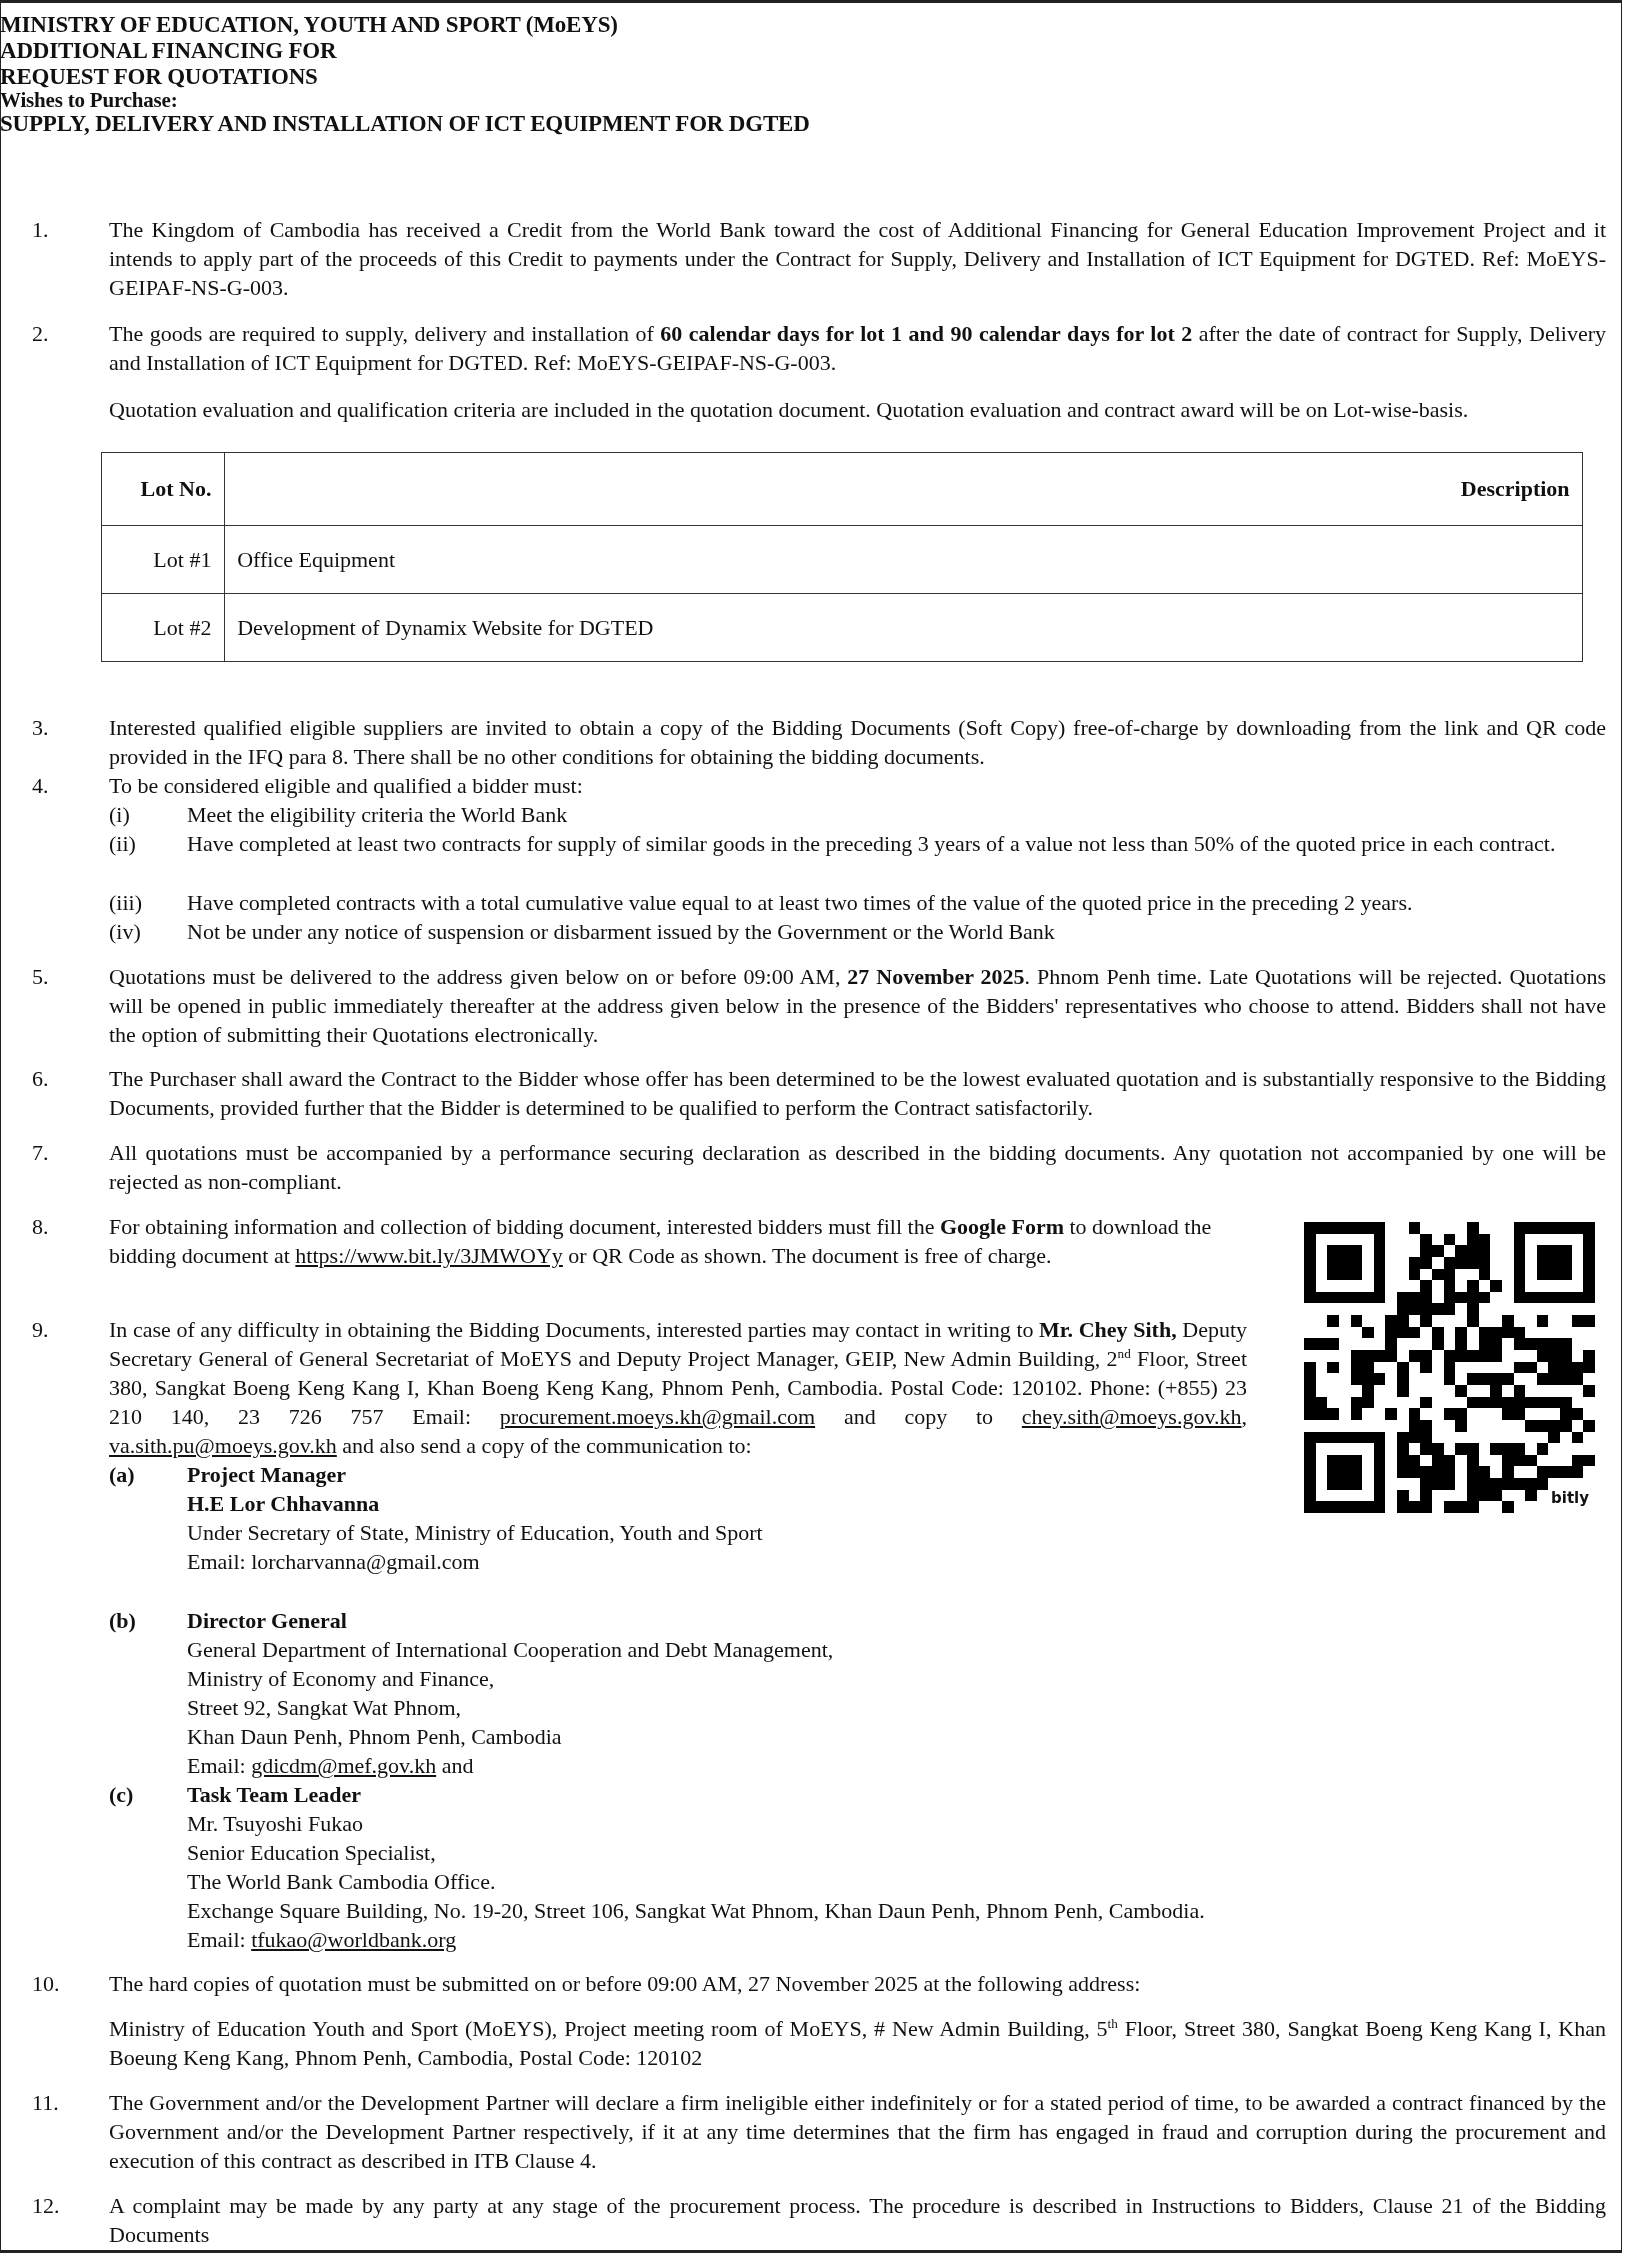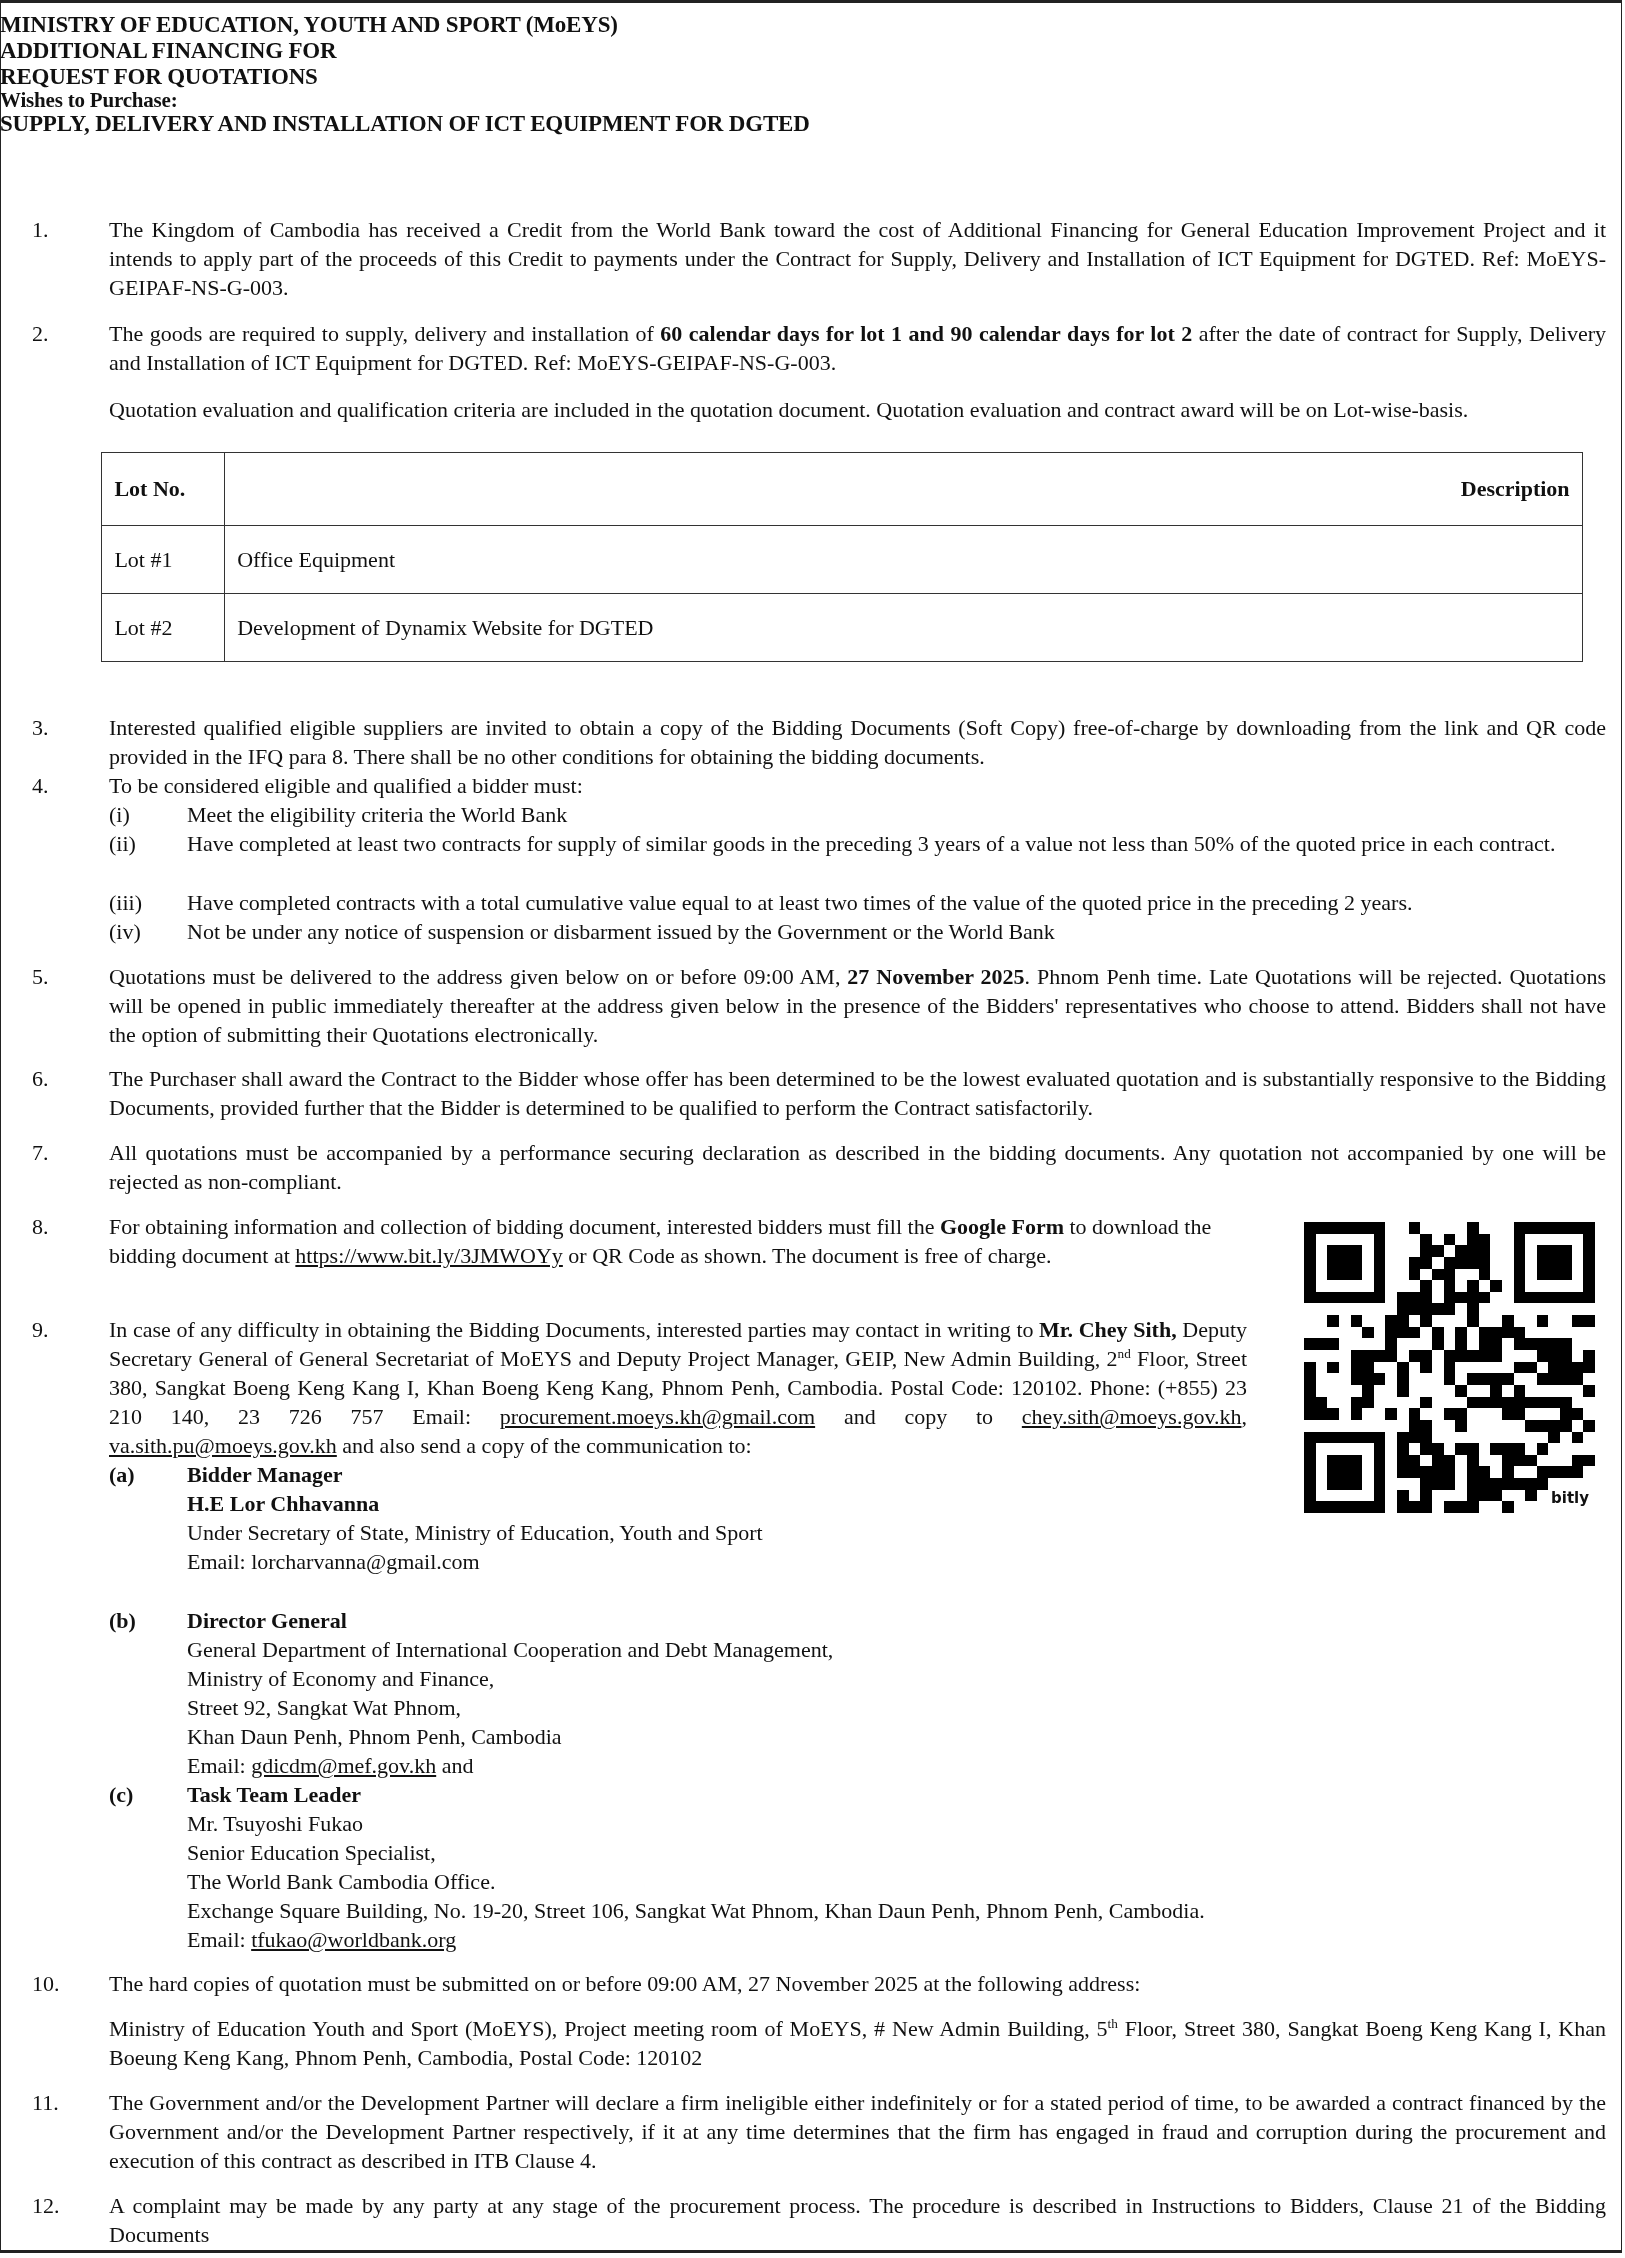--- a/index.html
+++ b/index.html
@@ -28,21 +28,21 @@
   .b { font-weight: bold; }
   .u { text-decoration: underline; }
   sup { font-size: 13.2px; line-height: 0; }
   table.lots {
     position: absolute; left: 101px; top: 452px; width: 1482px;
     border-collapse: collapse; font-size: 22px;
   }
   table.lots td {
     border: 1.8px solid #333; height: 67px; padding: 0 12.4px; vertical-align: middle;
   }
-  table.lots td.lot { width: 97px; text-align: left; }
+  table.lots td.lot { width: 97px; text-align: right; }
   table.lots tr.head td { height: 72px; font-weight: bold; }
   table.lots tr.head td.desc { text-align: right; }
   .sub-item { position: absolute; left: 109px; width: 1500px; font-size: 22px; line-height: 29px; }
   .sub-item .lbl { position: absolute; left: 0; }
   .sub-item .txt { position: absolute; left: 78px; width: 1412px; }
   .contact { position: absolute; left: 109px; width: 1235px; font-size: 22px; line-height: 29px; }
   .contact .lbl { position: absolute; left: 0; font-weight: bold; }
   .contact .lines { position: absolute; left: 78px; width: 1147px; }
   .qr {
     position: absolute; left: 1304px; top: 1222px; width: 291px; height: 291px;
@@ -142,21 +142,21 @@
 </div>
 
 <div class="para" style="top:1315px">
   <span class="num">9.</span>
   <div class="body narrow"><span>In case of any difficulty in obtaining the Bidding Documents, interested parties may contact in writing to </span><span class="b">Mr. Chey Sith,</span><span> Deputy Secretary General of General Secretariat of MoEYS and Deputy Project Manager, GEIP, New Admin Building, 2</span><sup>nd</sup><span> Floor, Street 380, Sangkat Boeng Keng Kang I, Khan Boeng Keng Kang, Phnom Penh, Cambodia. Postal Code: 120102. Phone: (+855) 23 210 140, 23 726 757 Email: </span><a class="u" style="color:#111">procurement.moeys.kh@gmail.com</a><span> and copy to </span><a class="u" style="color:#111">chey.sith@moeys.gov.kh</a><span>, </span><a class="u" style="color:#111">va.sith.pu@moeys.gov.kh</a><span> and also send a copy of the communication to:</span></div>
 </div>
 
 <div class="contact" style="top:1460px">
   <span class="lbl">(a)</span>
   <div class="lines">
-    <div class="b">Bidder Manager</div>
+    <div class="b">Project Manager</div>
     <div class="b">H.E Lor Chhavanna</div>
     <div>Under Secretary of State, Ministry of Education, Youth and Sport</div>
     <div><span>Email: </span><span>lorcharvanna@gmail.com</span></div>
   </div>
 </div>
 
 <div class="contact" style="top:1606px">
   <span class="lbl">(b)</span>
   <div class="lines">
     <div class="b">Director General</div>

